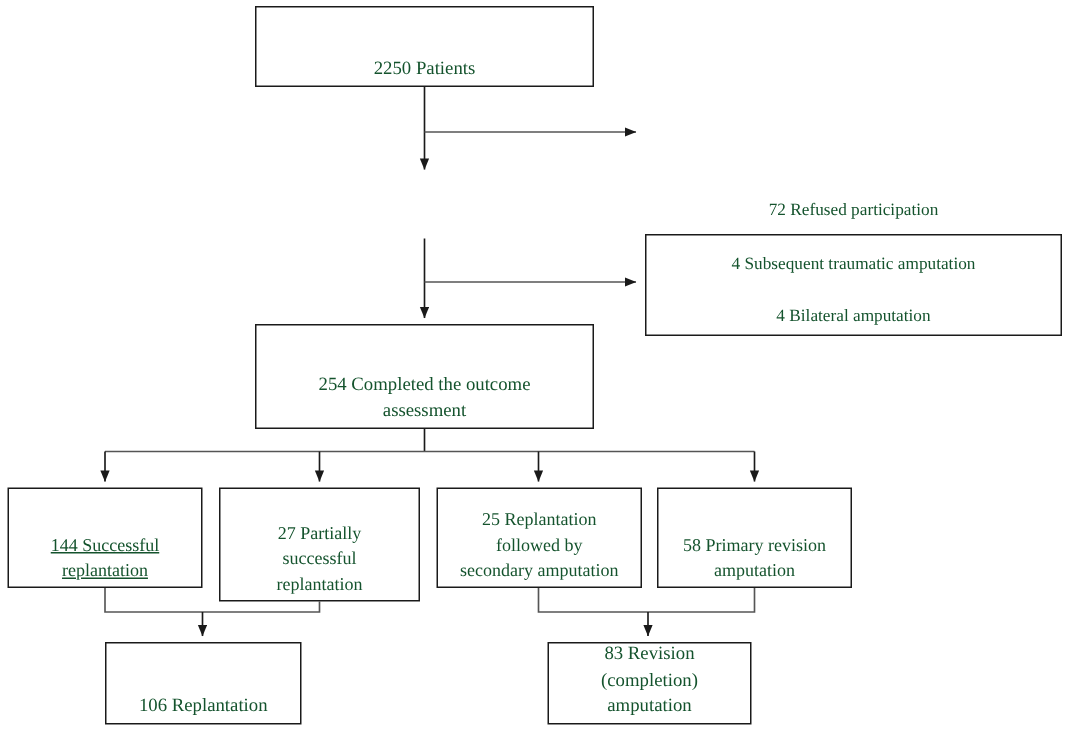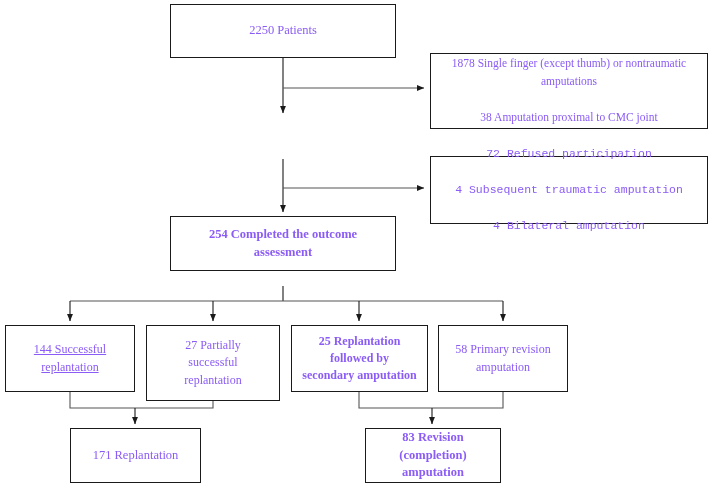--- a/index.html
+++ b/index.html
@@ -22,48 +22,48 @@
     width: 712px;
     height: 487px;
     pointer-events: none;
   }
   .node {
     position: absolute;
     box-sizing: border-box;
     border: 1.4px solid #1a1a1a;
     background: #ffffff;
     display: flex;
-    align-items: center;
+    align-items: flex-end;
     justify-content: center;
     text-align: center;
-    color: #8b5cf6;
+    color: #14532d;
     line-height: 1.42;
     padding: 2px 6px;
   }
   .node-text {
     display: block;
     white-space: pre-line;
   }
   
   #node-enrolled  { left: 170px; top: 4px;   width: 226px; height: 54px;  font-size: 12.5px; }
   #node-included  { left: 170px; top: 117px; width: 226px; height: 42px;  font-size: 12.5px; }
-  #node-completed { left: 170px; top: 216px; width: 226px; height: 55px;  font-size: 12.5px; font-weight: bold; }
+  #node-completed { left: 170px; top: 216px; width: 226px; height: 70px;  font-size: 12.5px; }
   
   #node-excl-1 { left: 430px; top: 53px;  width: 278px; height: 76px; font-size: 11.5px; }
-  #node-excl-2 { left: 430px; top: 156px; width: 278px; height: 68px; font-size: 11.5px; font-family: Liberation Mono, monospace; }
+  #node-excl-2 { left: 430px; top: 156px; width: 278px; height: 68px; font-size: 11.5px; }
   #node-excl-1 .node-text,
   #node-excl-2 .node-text { line-height: 1.55; }
   
   #node-out-1 { left: 5px;   top: 325px; width: 130px; height: 67px; font-size: 12px; text-decoration: underline; }
   #node-out-2 { left: 146px; top: 325px; width: 134px; height: 76px; font-size: 12px; }
-  #node-out-3 { left: 291px; top: 325px; width: 137px; height: 67px; font-size: 12px; font-weight: bold; }
+  #node-out-3 { left: 291px; top: 325px; width: 137px; height: 67px; font-size: 12px; }
   #node-out-4 { left: 438px; top: 325px; width: 130px; height: 67px; font-size: 12px; }
   
   #node-sum-1 { left: 70px;  top: 428px; width: 131px; height: 55px; font-size: 12.5px; }
-  #node-sum-2 { left: 365px; top: 428px; width: 136px; height: 55px; font-size: 12.5px; font-weight: bold; }
+  #node-sum-2 { left: 365px; top: 428px; width: 136px; height: 55px; font-size: 12.5px; }
 </style>
 </head>
 <body>
 
 <div id="flowchart">
 
   <svg class="connectors" viewBox="0 0 712 487" width="712" height="487" aria-hidden="true">
     <defs>
       <marker id="arrow" markerWidth="9" markerHeight="9" refX="7.4" refY="3.1" orient="auto" markerUnits="userSpaceOnUse">
         <path d="M0,0 L7.6,3.1 L0,6.2 z" fill="#1a1a1a"></path>
@@ -98,26 +98,20 @@
   <div class="node" id="node-enrolled">
     <span class="node-text">2250 Patients</span>
   </div>
 
 
   <div class="node" id="node-completed">
     <span class="node-text">254 Completed the outcome
 assessment</span>
   </div>
 
-  <div class="node" id="node-excl-1">
-    <span class="node-text">1878 Single finger (except thumb) or nontraumatic
-amputations
-
-38 Amputation proximal to CMC joint</span>
-  </div>
 
   <div class="node" id="node-excl-2">
     <span class="node-text">72 Refused participation
 
 4 Subsequent traumatic amputation
 
 4 Bilateral amputation</span>
   </div>
 
   <div class="node" id="node-out-1">
@@ -136,21 +130,21 @@
 followed by
 secondary amputation</span>
   </div>
 
   <div class="node" id="node-out-4">
     <span class="node-text">58 Primary revision
 amputation</span>
   </div>
 
   <div class="node" id="node-sum-1">
-    <span class="node-text">171 Replantation</span>
+    <span class="node-text">106 Replantation</span>
   </div>
 
   <div class="node" id="node-sum-2">
     <span class="node-text">83 Revision
 (completion)
 amputation</span>
   </div>
 
 </div>
 

